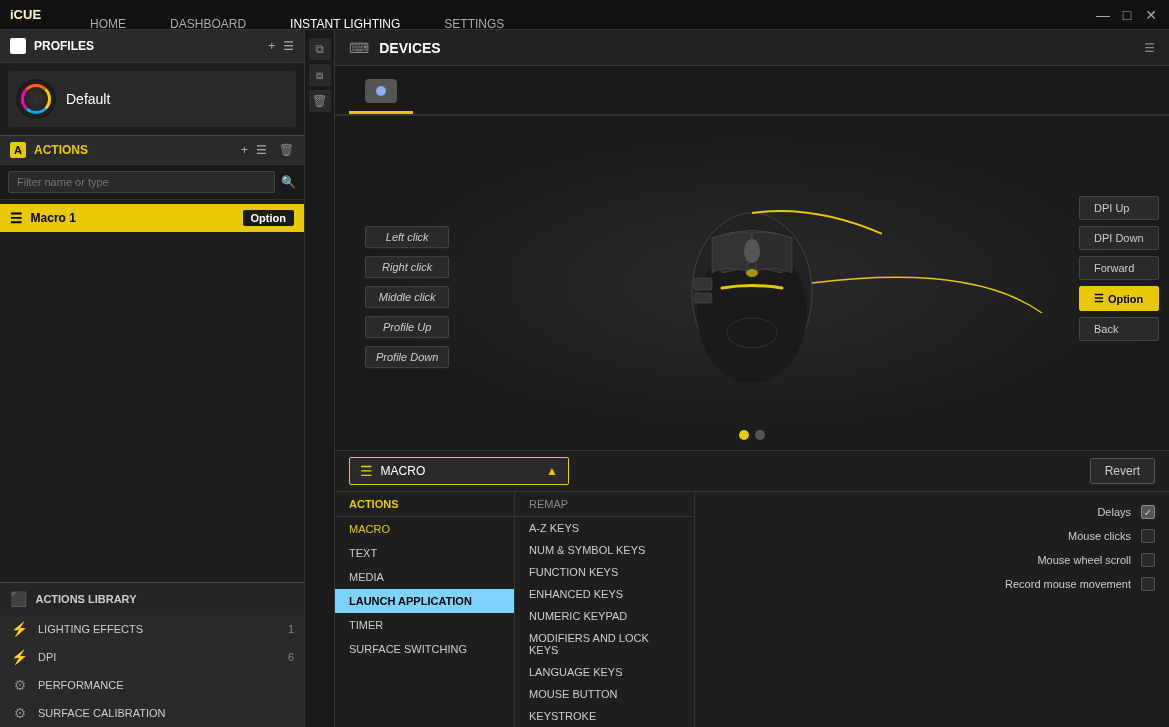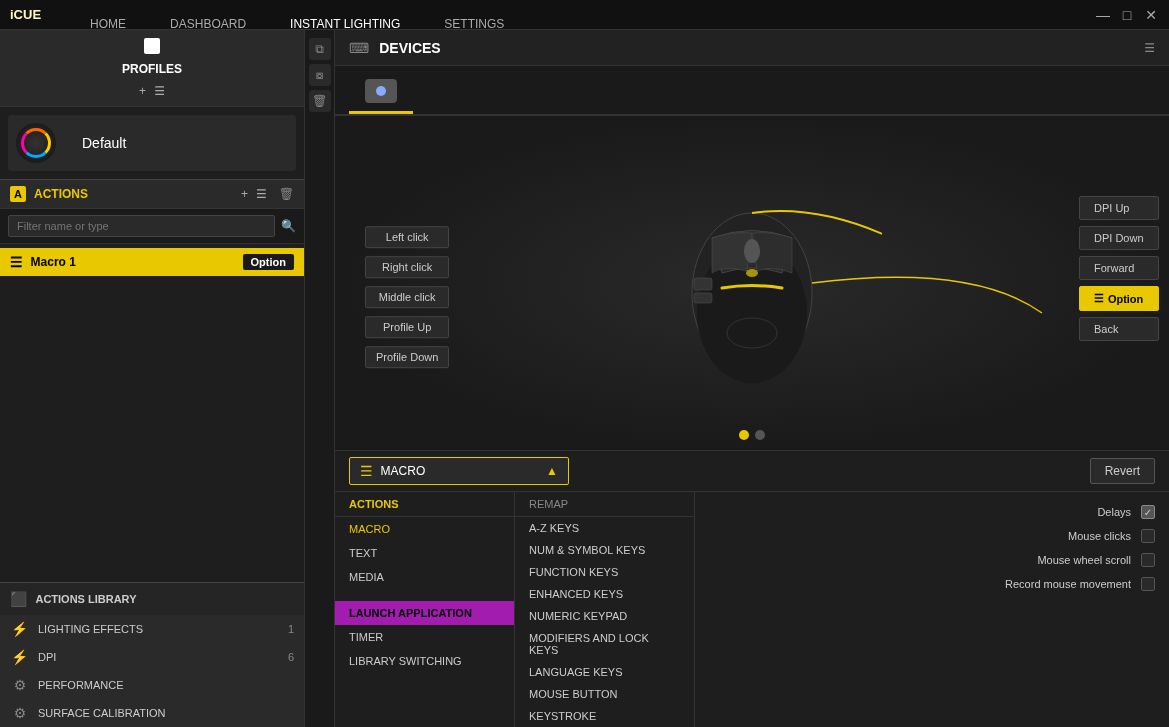--- a/index.html
+++ b/index.html
@@ -71,21 +71,20 @@
     }
 
     
     #profiles-header {
       background: #2a2a2a;
       padding: 8px 10px;
       display: flex;
       align-items: center;
       gap: 8px;
       border-bottom: 1px solid #333;
-      flex-direction: column;
     }
     #profiles-header .profile-icon {
       width: 16px;
       height: 16px;
       background: #fff;
       border-radius: 2px;
       display: inline-block;
     }
     #profiles-header .title {
       color: #fff;
@@ -128,21 +127,20 @@
       border: 3px solid transparent;
       border-top-color: #ff6600;
       border-right-color: #ffcc00;
       border-bottom-color: #00aaff;
       border-left-color: #ff00aa;
       display: block;
     }
     #profiles-list .profile-name {
       color: #fff;
       font-size: 14px;
-      margin-left: 16px;
     }
 
     
     #actions-header {
       background: #2a2a2a;
       padding: 6px 10px;
       display: flex;
       align-items: center;
       gap: 8px;
       border-top: 1px solid #444;
@@ -469,24 +467,23 @@
     }
     #actions-col .col-item {
       padding: 6px 14px;
       color: #ccc;
       font-size: 11px;
       cursor: pointer;
       display: flex;
       align-items: center;
     }
     #actions-col .col-item.active {
-      background: #a21caf;
+      background: #7dd3fc;
       color: #000;
       font-weight: bold;
-      margin-top: 12px;
     }
     #actions-col .col-item.highlighted {
       color: #e8c800;
     }
 
     
     #remap-col {
       width: 180px;
       border-right: 1px solid #333;
     }
@@ -550,20 +547,21 @@
 
     
     .btn-left-col {
       position: absolute;
       left: 20px;
       top: 50%;
       transform: translateY(-50%);
       display: flex;
       flex-direction: column;
       gap: 8px;
+      font-style: italic;
     }
     .btn-left-col .btn-lbl {
       background: #2a2a2a;
       border: 1px solid #444;
       color: #ccc;
       font-size: 11px;
       padding: 4px 10px;
       cursor: pointer;
       border-radius: 2px;
       text-align: center;
@@ -756,21 +754,21 @@
 
       <div id="config-cols">
 
         <div id="actions-col">
           <div class="col-header">ACTIONS</div>
           <div class="col-item highlighted">MACRO</div>
           <div class="col-item">TEXT</div>
           <div class="col-item">MEDIA</div>
           <div class="col-item active">LAUNCH APPLICATION</div>
           <div class="col-item">TIMER</div>
-          <div class="col-item">LIBRARY SWITCHING</div>
+          <div class="col-item">SURFACE SWITCHING</div>
         </div>
 
         <div id="remap-col">
           <div class="col-header">REMAP</div>
           <div class="col-item">A-Z KEYS</div>
           <div class="col-item">NUM &amp; SYMBOL KEYS</div>
           <div class="col-item">FUNCTION KEYS</div>
           <div class="col-item">ENHANCED KEYS</div>
           <div class="col-item">NUMERIC KEYPAD</div>
           <div class="col-item">MODIFIERS AND LOCK KEYS</div>

